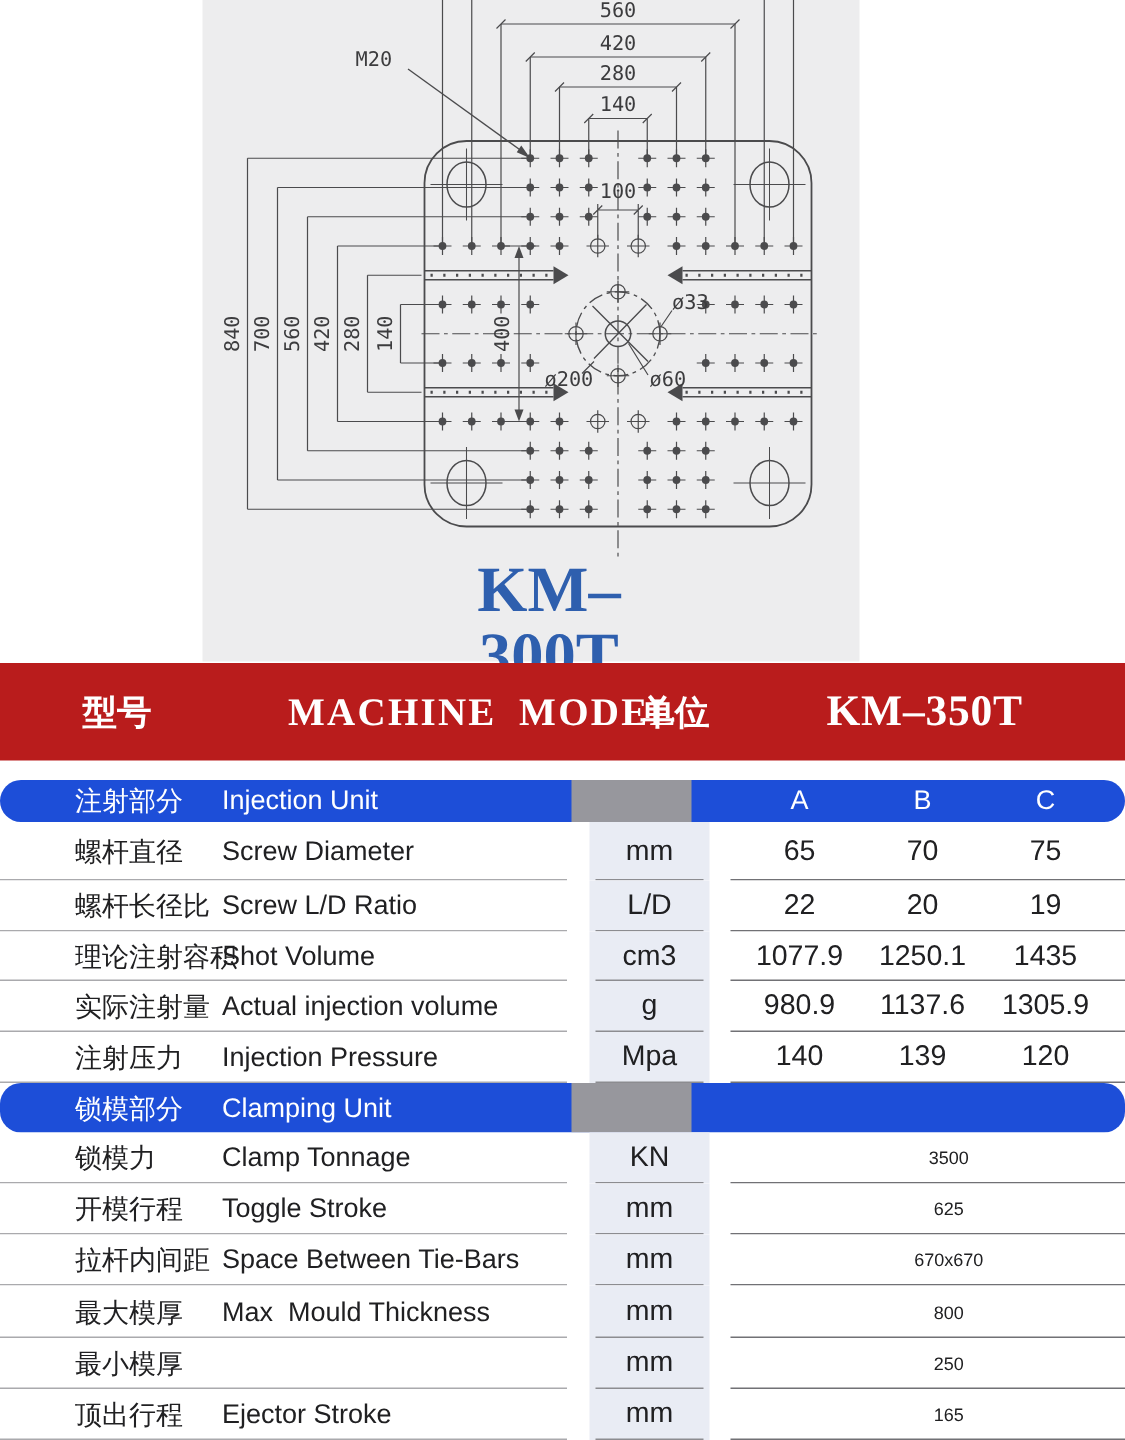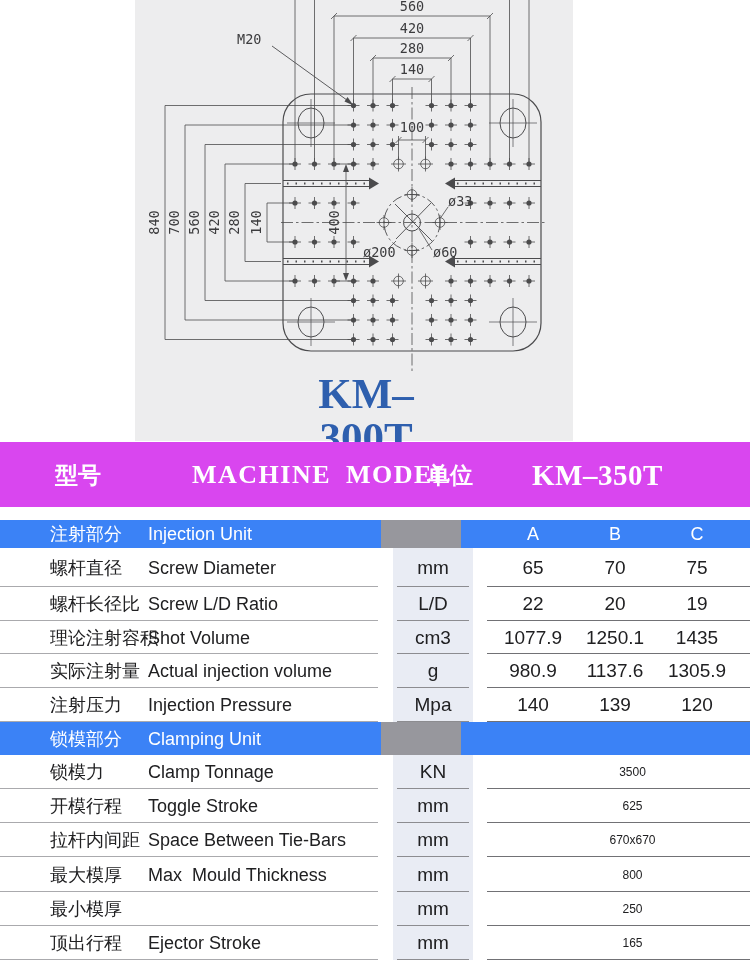--- a/index.html
+++ b/index.html
@@ -10,33 +10,33 @@
   .draw-section{position:relative;width:750px;height:442px;background:#fff;}
   .draw-panel{position:absolute;left:135px;top:0;width:438px;height:441px;background:#ededee;}
   .draw-panel svg{position:absolute;left:0;top:0;}
   .draw-title{position:absolute;left:140px;top:372px;width:182px;text-align:center;
     font-family:"Liberation Serif",serif;font-weight:bold;font-size:43px;line-height:44px;
     color:#2e5fae;letter-spacing:0px;}
 
   svg text{font-family:"DejaVu Sans Mono",monospace;font-size:13.5px;fill:#3c3c3e;stroke:none;}
 
   
-  .bar{position:relative;width:750px;height:65px;background:#d946ef;}
+  .bar{position:relative;width:750px;height:65px;background:#b91c1c;}
   .bar span{position:absolute;top:50%;transform:translateY(-50%);color:#ffffff;
     font-family:"Liberation Serif",serif;font-weight:bold;white-space:nowrap;}
   .bar .b-cn1{left:55px;font-size:23px;}
   .bar .b-en {left:148px;font-size:26px;letter-spacing:1.5px;word-spacing:7px;margin-left:44px;}
   .bar .b-cn2{left:427px;font-size:23px;}
-  .bar .b-model{left:532px;font-size:29px;letter-spacing:0.5px;}
+  .bar .b-model{left:551px;font-size:29px;letter-spacing:0.5px;}
   .bar-gap{width:750px;height:13px;background:#fff;}
 
   
   .spec{position:relative;width:750px;}
   .row{position:relative;width:750px;background:#fff;padding-left:28px;}
-  .shead{position:relative;width:750px;background:#3b82f6;color:#fff;}
+  .shead{position:relative;width:750px;background:#1d4ed8;color:#fff;border-radius:14px;}
   .shead .cn,.shead .en{color:#fff;}
   .cn{position:absolute;left:50px;top:50%;transform:translateY(-50%);font-size:18px;color:#202022;white-space:pre;}
   .en{position:absolute;left:148px;top:50%;transform:translateY(-50%);font-size:18px;color:#202022;white-space:pre;}
   .unit{position:absolute;left:393px;top:0;bottom:0;width:80px;background:#e9ecf4;
     display:flex;align-items:center;justify-content:center;font-size:19px;color:#202022;}
   .unit::after{content:"";position:absolute;left:4px;right:4px;bottom:0;height:1px;background:#8c8c90;}
   .unit-hd{position:absolute;left:381px;top:0;bottom:0;width:80px;background:#97979d;}
   .va,.vb,.vc{position:absolute;top:50%;transform:translateY(-50%);text-align:center;font-size:19px;color:#202022;}
   .va{left:487px;width:92px;}
   .vb{left:579px;width:72px;}

